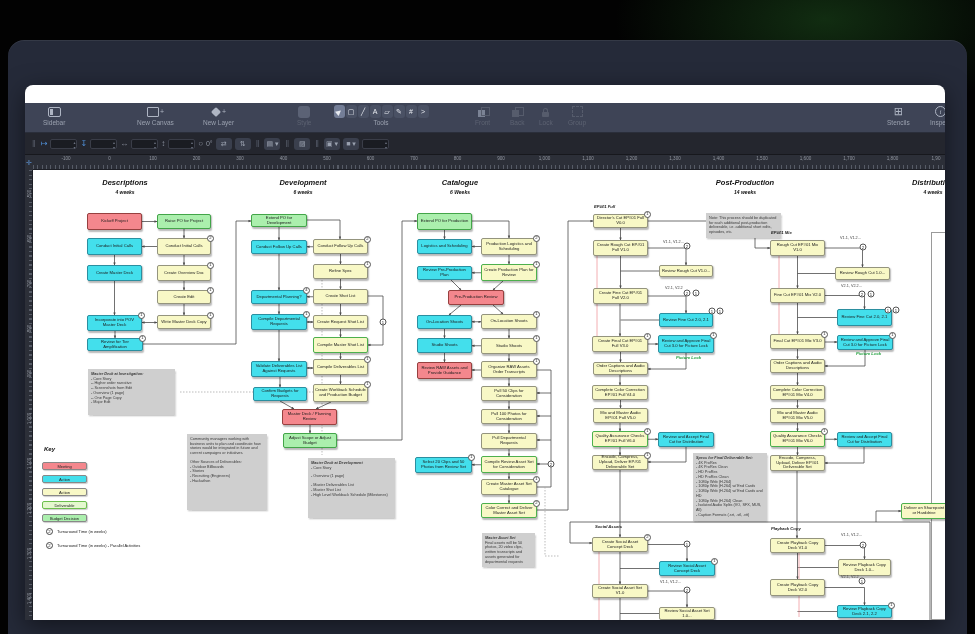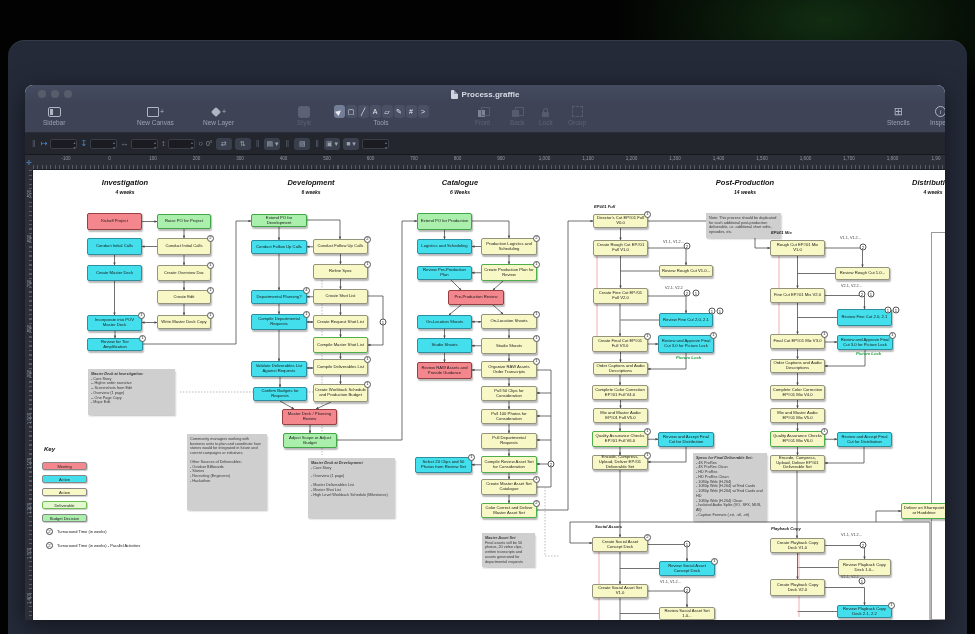--- a/index.html
+++ b/index.html
@@ -95,29 +95,20 @@
          display:flex;align-items:center;justify-content:center;color:#222;}
   .klab{position:absolute;font-size:4px;color:#222;white-space:nowrap;}
 </style>
 </head>
 <body>
 
 <div class="stage">
   <div class="glow"></div>
   <div class="screen">
     <div class="window">
-      <div class="titlebar">
-        <span class="tl" style="left:13px"></span>
-        <span class="tl" style="left:26px"></span>
-        <span class="tl" style="left:39px"></span>
-        <div class="titlewrap">
-          <span class="docicon"></span>
-          <span class="title">Process.graffle</span>
-        </div>
-      </div>
       <div class="toolbar" id="toolbar">
           <div class="titem" style="left: 18px;">
             <span class="ticon">
               <span class="ic-sidebar"></span>
             </span>
             <span class="lab">Sidebar</span>
           </div>
           <div class="titem" style="left: 112px;">
             <span class="ticon">
               <span class="ic-canvas"></span>
@@ -717,24 +708,24 @@
             <div style="min-height: 4px;">- HD ProRes</div>
             <div style="min-height: 4px;">- HD ProRes Clean</div>
             <div style="min-height: 4px;">- 1080p Web (H.264)</div>
             <div style="min-height: 4px;">- 1080p Web (H.264) w/ End Cards</div>
             <div style="min-height: 4px;">- 1080p Web (H.264) w/ End Cards and HD</div>
             <div style="min-height: 4px;">- 1080p Web (H.264) Clean</div>
             <div style="min-height: 4px;">- Isolated Audio Splits (VO, SFX, MUS, All)</div>
             <div style="min-height: 4px;">- Caption Formats (.srt, .stl, .vtt)</div>
           </div>
           <div class="hdr" style="left: 92px; top: 8px;">
-            <div class="h1">Investigation</div>
+            <div class="h1">Descriptions</div>
             <div class="h2">4 weeks</div>
           </div>
-          <div class="hdr" style="left: 278px; top: 8px;">
+          <div class="hdr" style="left: 270px; top: 8px;">
             <div class="h1">Development</div>
             <div class="h2">6 weeks</div>
           </div>
           <div class="hdr" style="left: 427px; top: 8px;">
             <div class="h1">Catalogue</div>
             <div class="h2">6 Weeks</div>
           </div>
           <div class="hdr" style="left: 712px; top: 8px;">
             <div class="h1">Post-Production</div>
             <div class="h2">14 weeks</div>

